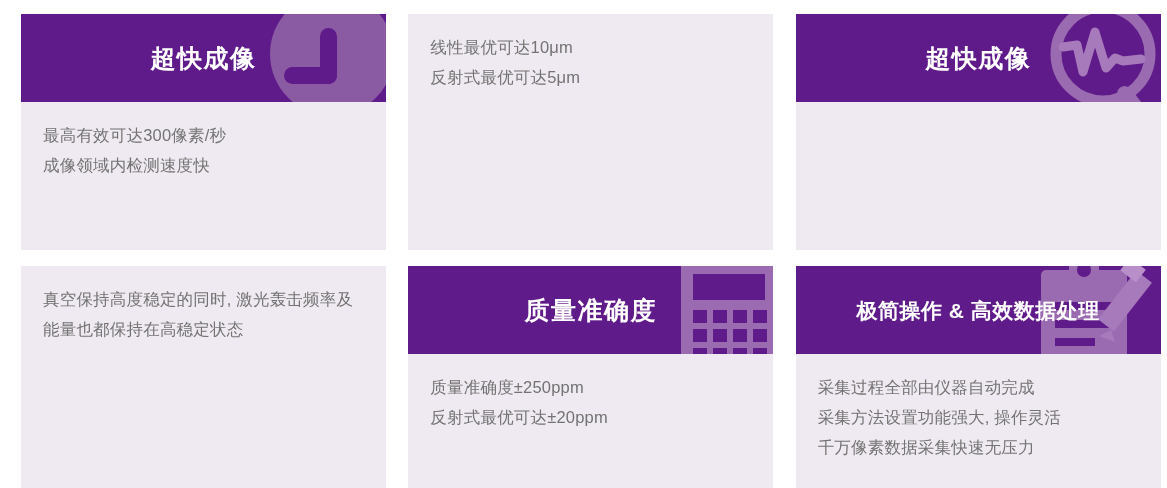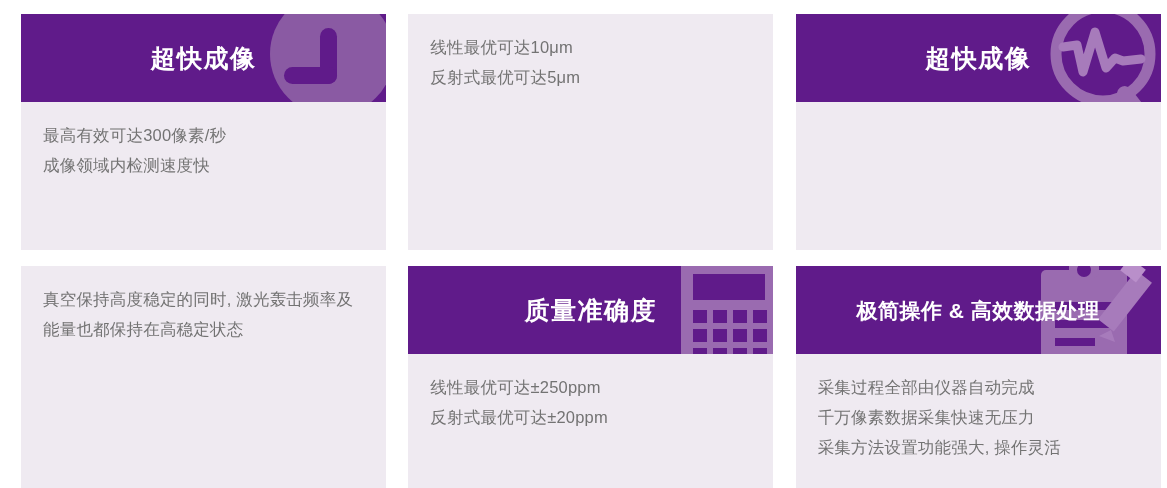--- a/index.html
+++ b/index.html
@@ -161,21 +161,21 @@
             <rect x="70" y="82" width="14" height="13"></rect>
             <rect x="90" y="82" width="14" height="13"></rect>
             <rect x="110" y="82" width="14" height="13"></rect>
             <rect x="130" y="82" width="14" height="13"></rect>
           </g>
         </svg>
       </span>
       <span class="card-title">质量准确度</span>
     </div>
     <div class="card-body">
-      <div class="body-line">线性最优可达±250ppm</div>
+      <div class="body-line">质量准确度±250ppm</div>
       <div class="body-line">反射式最优可达±20ppm</div>
     </div>
   </div>
 
   <div class="card">
     <div class="card-header">
       <span class="deco">
         <svg viewBox="0 0 150 88" preserveAspectRatio="xMaxYMid slice" aria-hidden="true">
           <rect x="30" y="4" width="86" height="100" rx="5" fill="#9a6bb0"></rect>
           <rect x="58" y="-6" width="30" height="18" rx="6" fill="#9a6bb0"></rect>
@@ -189,18 +189,18 @@
             <rect x="104" y="4" width="20" height="62" transform="rotate(38 114 35)"></rect>
             <polygon points="88,70 100,64 104,76" transform="rotate(0 96 70)"></polygon>
           </g>
           <rect x="112" y="-4" width="20" height="16" fill="#b98fca" transform="rotate(38 122 4)"></rect>
         </svg>
       </span>
       <span class="card-title wide">极简操作 &amp; 高效数据处理</span>
     </div>
     <div class="card-body">
       <div class="body-line">采集过程全部由仪器自动完成</div>
+      <div class="body-line">采集方法设置功能强大, 操作灵活</div>
       <div class="body-line">千万像素数据采集快速无压力</div>
-      <div class="body-line">采集方法设置功能强大, 操作灵活</div>
     </div>
   </div>
 
 </div>
 
 </body></html>

